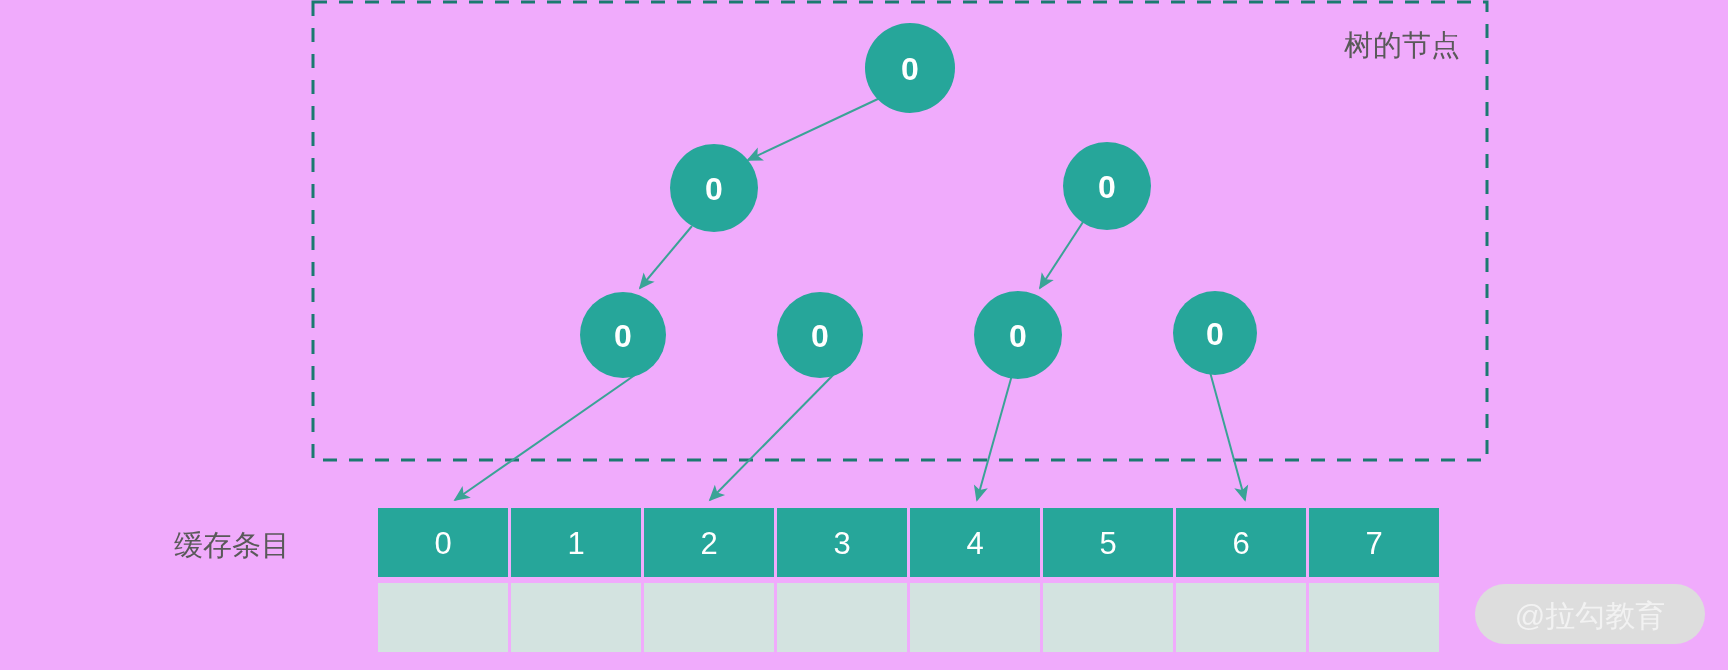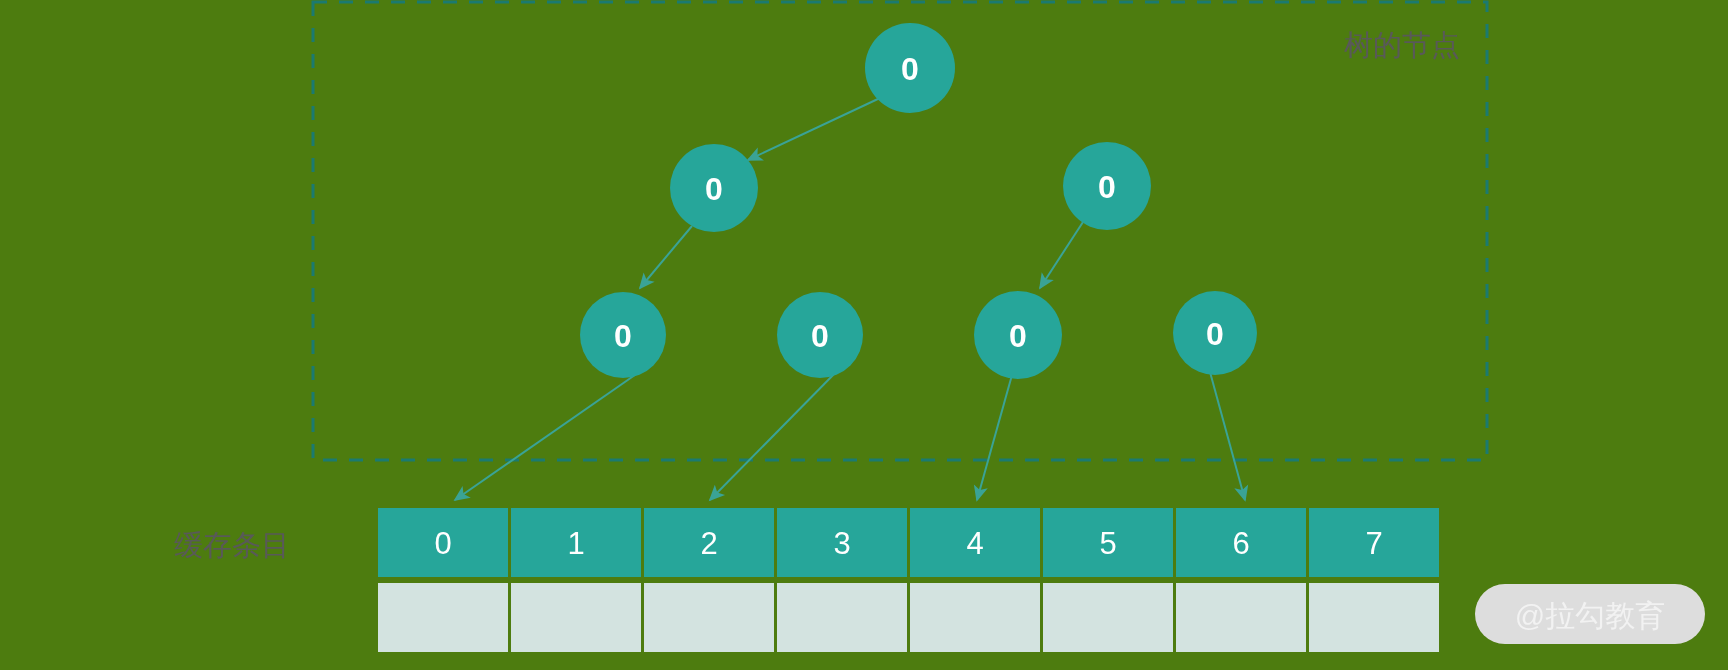--- a/index.html
+++ b/index.html
@@ -5,21 +5,21 @@
   * { box-sizing: border-box; }
   html, body {
     margin: 0; padding: 0;
     background: #ffffff;
     font-family: "Liberation Sans", "DejaVu Sans", sans-serif;
   }
   #stage {
     position: relative;
     width: 1728px;
     height: 670px;
-    background: #4d7c0f;
+    background: #f0abfc;
     overflow: hidden;
   }
   #diagram-svg {
     position: absolute;
     left: 0; top: 0;
     width: 1728px;
     height: 670px;
   }
   .node-label {
     font-family: "Liberation Sans", "DejaVu Sans", sans-serif;

